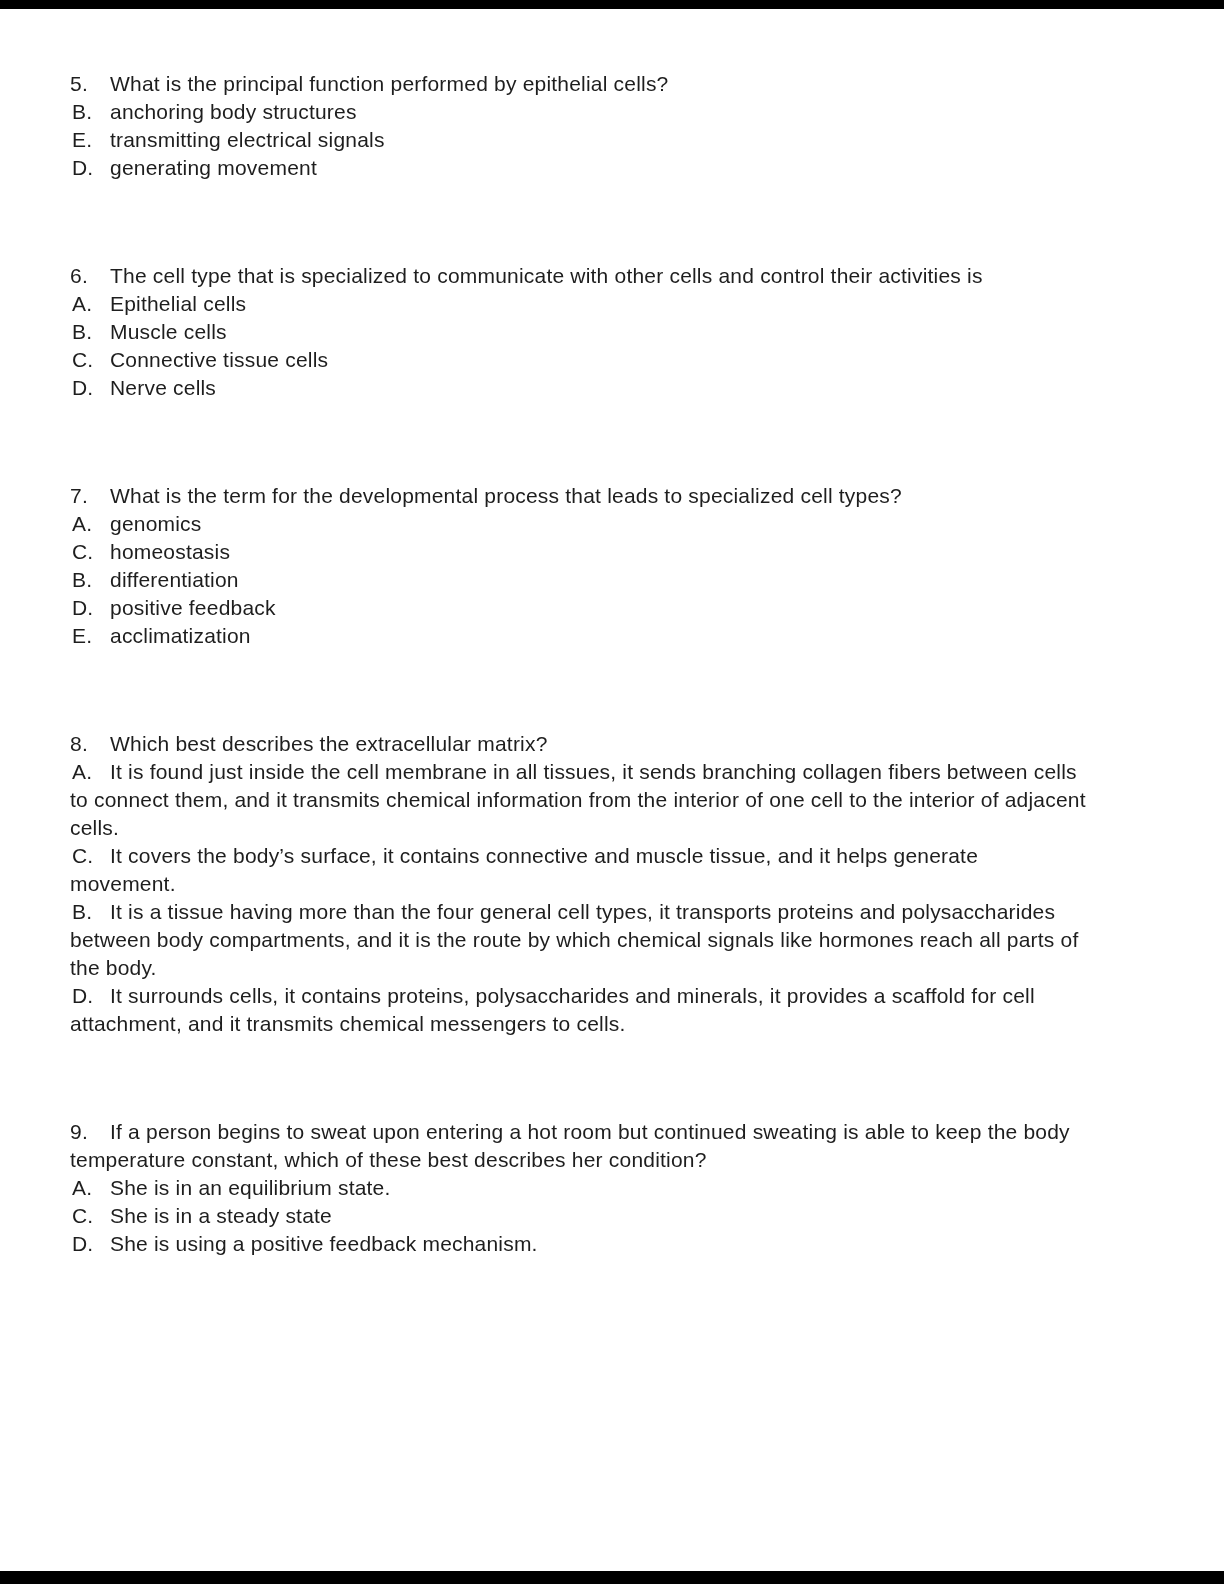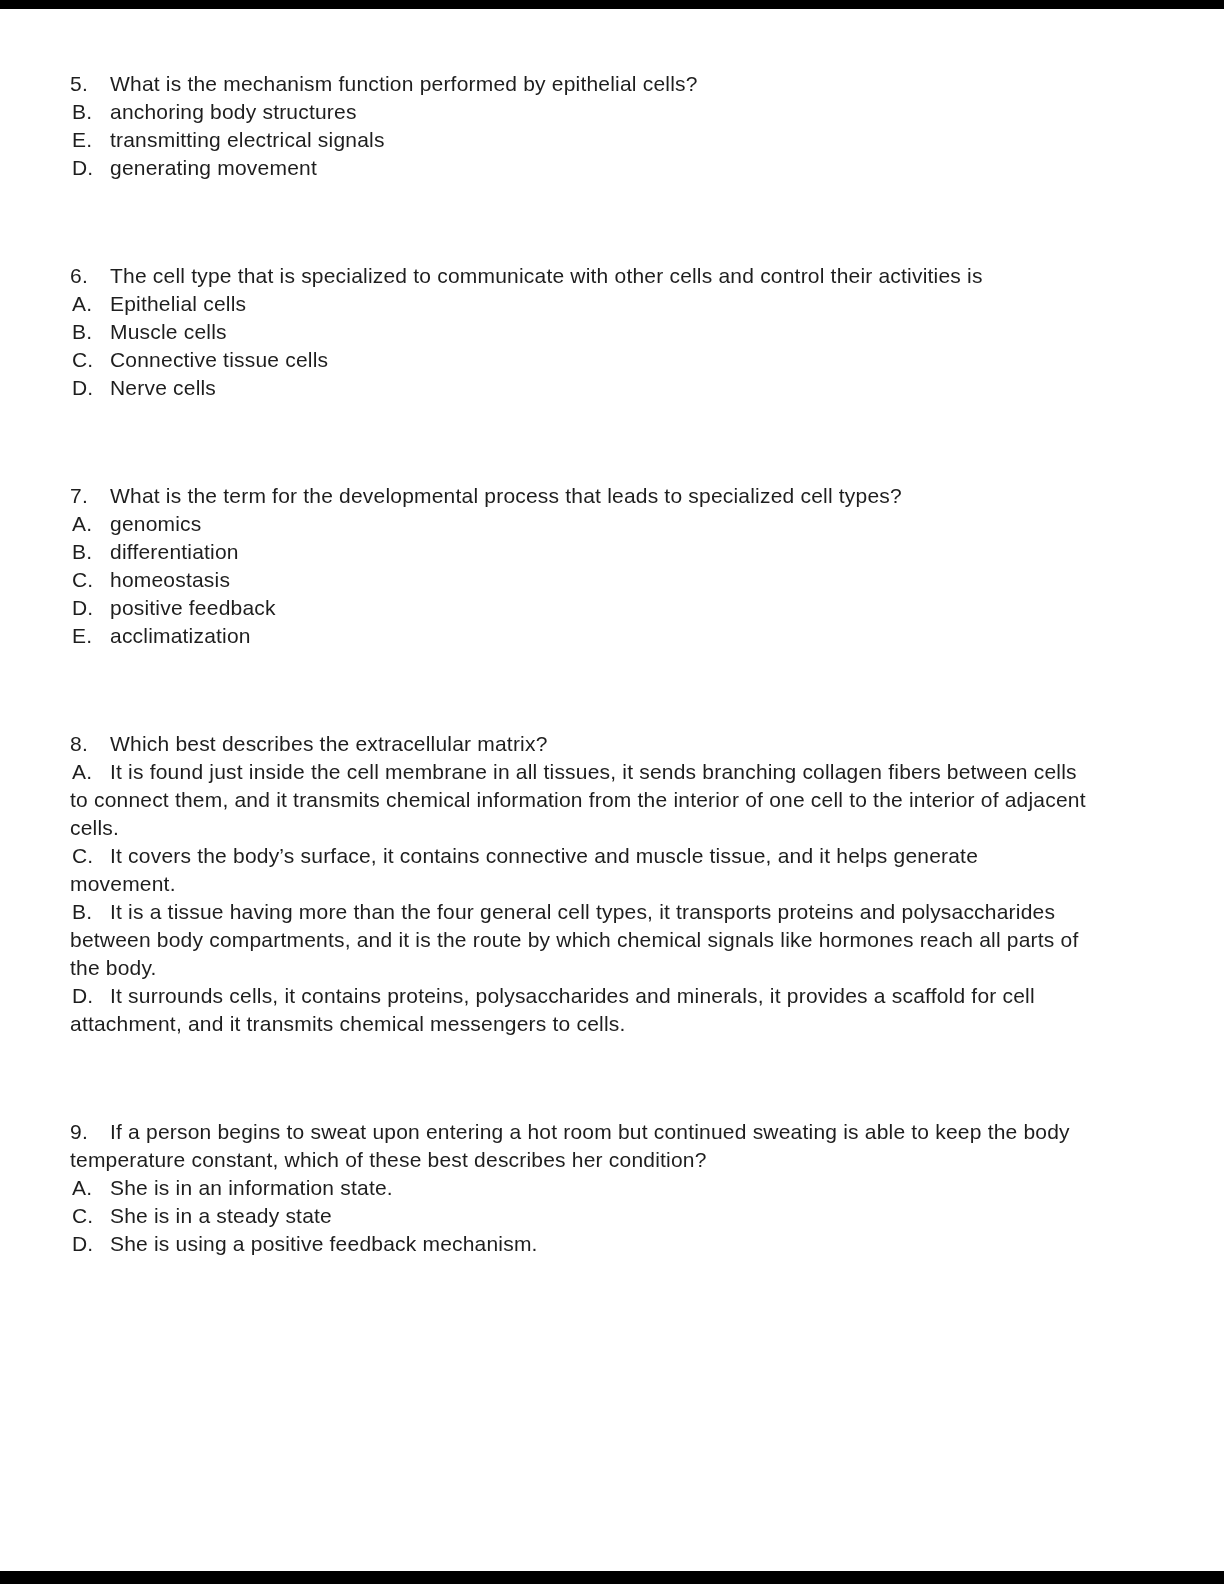--- a/index.html
+++ b/index.html
@@ -45,48 +45,48 @@
   .option .label { padding-left: 2px; }
   .text { }
 </style>
 </head>
 <body>
 
 <div class="page">
   <div class="edge-bar top"></div>
   <div class="content">
       <div class="question">
-        <p class="line q-title"><span class="label">5.</span><span class="text">What is the mechanism function performed by epithelial cells?</span></p>
+        <p class="line q-title"><span class="label">5.</span><span class="text">What is the principal function performed by epithelial cells?</span></p>
         <p class="line option"><span class="label">B.</span><span class="text">anchoring body structures</span></p>
         <p class="line option"><span class="label">E.</span><span class="text">transmitting electrical signals</span></p>
         <p class="line option"><span class="label">D.</span><span class="text">generating movement</span></p>
       </div>
       <div class="question">
         <p class="line q-title"><span class="label">6.</span><span class="text">The cell type that is specialized to communicate with other cells and control their activities is</span></p>
         <p class="line option"><span class="label">A.</span><span class="text">Epithelial cells</span></p>
         <p class="line option"><span class="label">B.</span><span class="text">Muscle cells</span></p>
         <p class="line option"><span class="label">C.</span><span class="text">Connective tissue cells</span></p>
         <p class="line option"><span class="label">D.</span><span class="text">Nerve cells</span></p>
       </div>
       <div class="question">
         <p class="line q-title"><span class="label">7.</span><span class="text">What is the term for the developmental process that leads to specialized cell types?</span></p>
         <p class="line option"><span class="label">A.</span><span class="text">genomics</span></p>
+        <p class="line option"><span class="label">C.</span><span class="text">homeostasis</span></p>
         <p class="line option"><span class="label">B.</span><span class="text">differentiation</span></p>
-        <p class="line option"><span class="label">C.</span><span class="text">homeostasis</span></p>
         <p class="line option"><span class="label">D.</span><span class="text">positive feedback</span></p>
         <p class="line option"><span class="label">E.</span><span class="text">acclimatization</span></p>
       </div>
       <div class="question">
         <p class="line q-title"><span class="label">8.</span><span class="text">Which best describes the extracellular matrix?</span></p>
         <p class="line option"><span class="label">A.</span><span class="text">It is found just inside the cell membrane in all tissues, it sends branching collagen fibers between cells to connect them, and it transmits chemical information from the interior of one cell to the interior of adjacent cells.</span></p>
         <p class="line option"><span class="label">C.</span><span class="text">It covers the body’s surface, it contains connective and muscle tissue, and it helps generate movement.</span></p>
         <p class="line option"><span class="label">B.</span><span class="text">It is a tissue having more than the four general cell types, it transports proteins and polysaccharides between body compartments, and it is the route by which chemical signals like hormones reach all parts of the body.</span></p>
         <p class="line option"><span class="label">D.</span><span class="text">It surrounds cells, it contains proteins, polysaccharides and minerals, it provides a scaffold for cell attachment, and it transmits chemical messengers to cells.</span></p>
       </div>
       <div class="question">
         <p class="line q-title"><span class="label">9.</span><span class="text">If a person begins to sweat upon entering a hot room but continued sweating is able to keep the body temperature constant, which of these best describes her condition?</span></p>
-        <p class="line option"><span class="label">A.</span><span class="text">She is in an information state.</span></p>
+        <p class="line option"><span class="label">A.</span><span class="text">She is in an equilibrium state.</span></p>
         <p class="line option"><span class="label">C.</span><span class="text">She is in a steady state</span></p>
         <p class="line option"><span class="label">D.</span><span class="text">She is using a positive feedback mechanism.</span></p>
       </div>
     </div>
   <div class="edge-bar bottom"></div>
 </div>
 
 </body></html>

